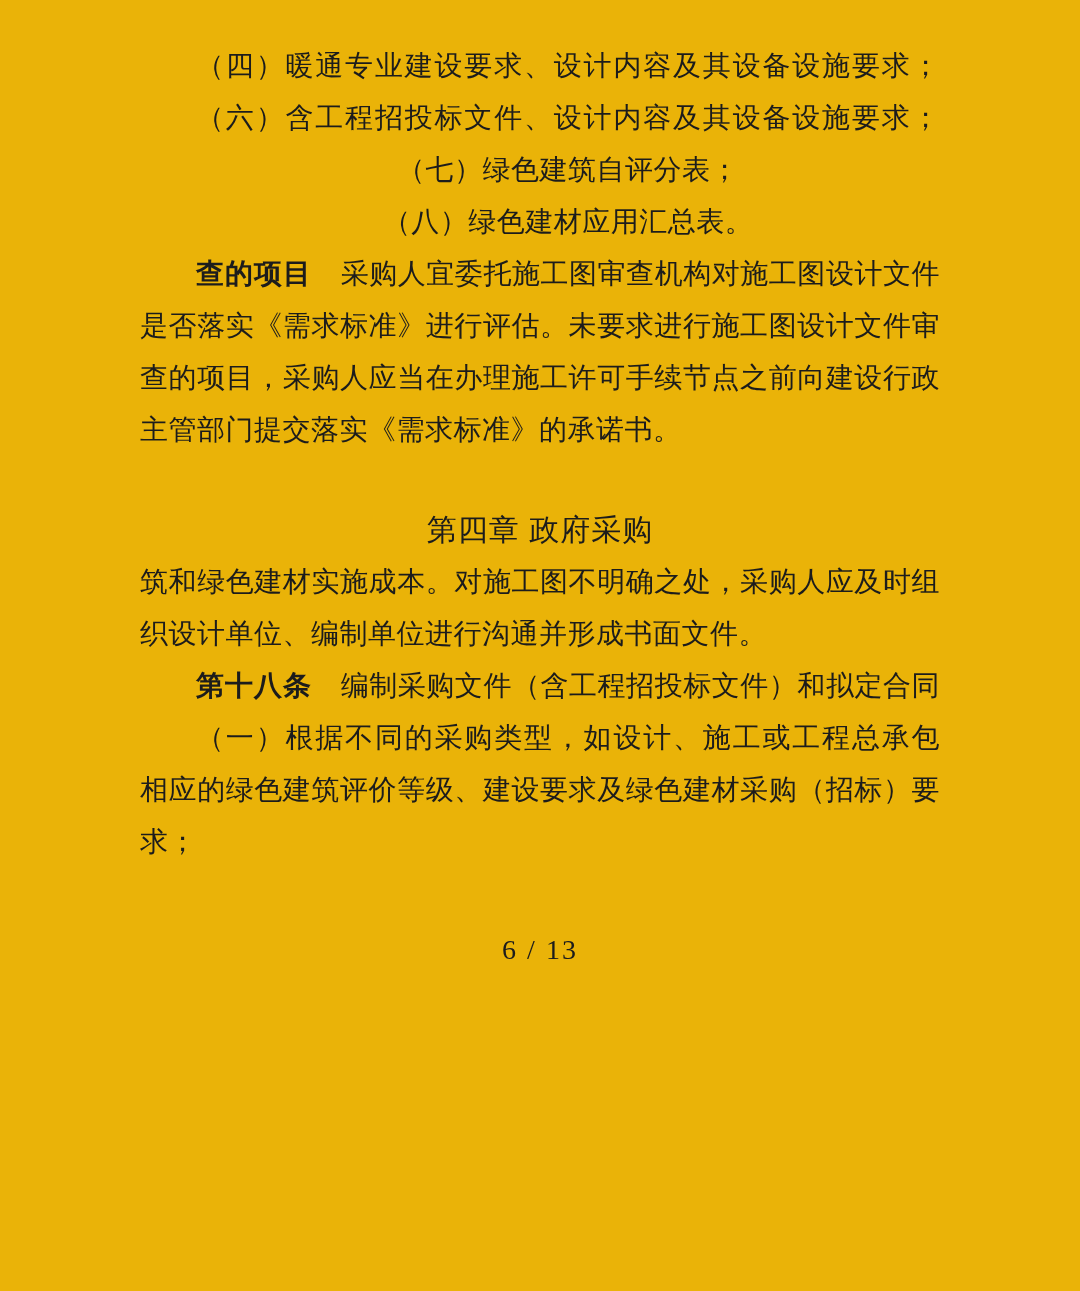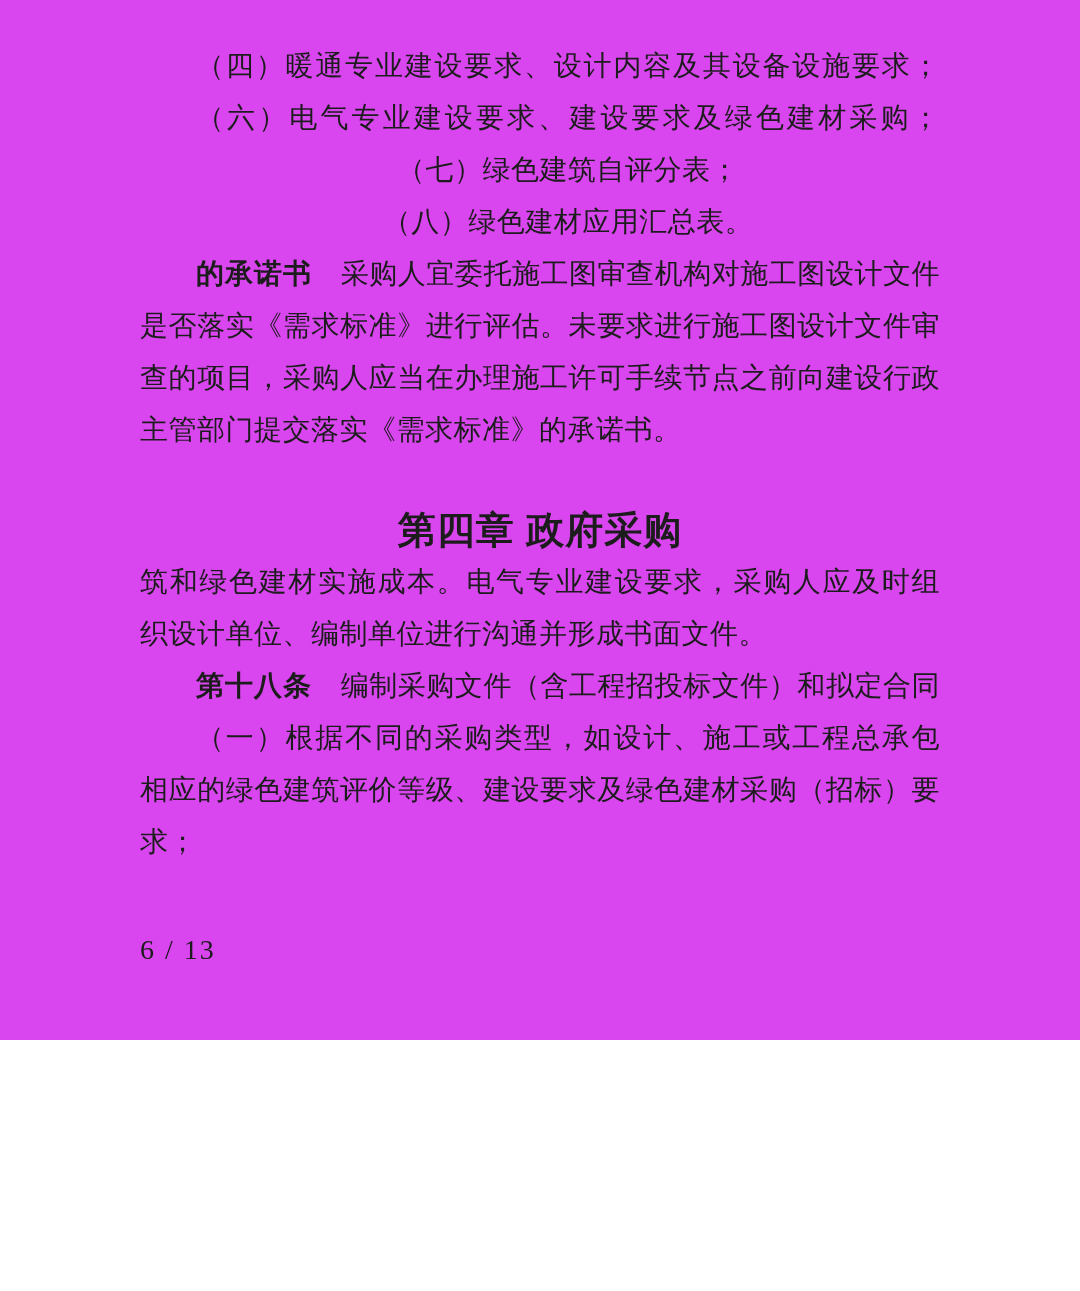--- a/index.html
+++ b/index.html
@@ -3,22 +3,22 @@
 <meta charset="utf-8">
 <style>
   html, body {
     margin: 0;
     padding: 0;
     background: #ffffff;
   }
   .page {
     position: relative;
     width: 1080px;
-    height: 1040px;
-    background: #d946ef;
+    height: 1291px;
+    background: #eab308;
     overflow: hidden;
     font-family: "Liberation Serif", "DejaVu Serif", serif;
     color: #1c1c1c;
   }
   .content {
     padding: 40px 140px 0 140px;
   }
   .line {
     font-size: 28px;
     line-height: 52px;
@@ -39,56 +39,56 @@
   .b {
     font-weight: bold;
     font-family: "Liberation Sans", "DejaVu Sans", sans-serif;
     letter-spacing: 1px;
   }
   .chapter {
     margin-top: 48px;
     height: 52px;
     line-height: 52px;
     text-align: center;
-    font-size: 38px;
-    font-weight: bold;
+    font-size: 30px;
+    font-weight: normal;
     font-family: "Liberation Sans", "DejaVu Sans", sans-serif;
     letter-spacing: 1px;
   }
   .sect-start {
     margin-top: 56px;
   }
   .footer {
     margin-top: 56px;
     height: 52px;
     line-height: 52px;
-    text-align: left;
+    text-align: center;
     font-size: 28px;
     letter-spacing: 2px;
   }
 </style>
 </head>
 <body>
 
 <div class="page">
   <div class="content">
 
     <div class="line fill indent"><span>（四）暖通专业建设要求、设计内容及其设备设施要求；</span></div>
-    <div class="line fill indent"><span>（六）电气专业建设要求、建设要求及绿色建材采购；</span></div>
+    <div class="line fill indent"><span>（六）含工程招投标文件、设计内容及其设备设施要求；</span></div>
     <div class="line indent"><span>（七）绿色建筑自评分表；</span></div>
     <div class="line indent"><span>（八）绿色建材应用汇总表。</span></div>
 
-    <div class="line fill indent"><span class="b">的承诺书</span><span>　采购人宜委托施工图审查机构对施工图设计文件</span></div>
+    <div class="line fill indent"><span class="b">查的项目</span><span>　采购人宜委托施工图审查机构对施工图设计文件</span></div>
     <div class="line fill"><span>是否落实《需求标准》进行评估。未要求进行施工图设计文件审</span></div>
     <div class="line fill"><span>查的项目，采购人应当在办理施工许可手续节点之前向建设行政</span></div>
     <div class="line"><span>主管部门提交落实《需求标准》的承诺书。</span></div>
 
     <div class="chapter">第四章 政府采购</div>
 
-    <div class="line fill"><span>筑和绿色建材实施成本。电气专业建设要求，采购人应及时组</span></div>
+    <div class="line fill"><span>筑和绿色建材实施成本。对施工图不明确之处，采购人应及时组</span></div>
     <div class="line"><span>织设计单位、编制单位进行沟通并形成书面文件。</span></div>
 
     <div class="line fill indent"><span class="b">第十八条</span><span>　编制采购文件（含工程招投标文件）和拟定合同</span></div>
 
     <div class="line fill indent"><span>（一）根据不同的采购类型，如设计、施工或工程总承包</span></div>
     <div class="line fill"><span>相应的绿色建筑评价等级、建设要求及绿色建材采购（招标）要</span></div>
     <div class="line"><span>求；</span></div>
 
     <div class="footer">6 / 13</div>
   </div>

